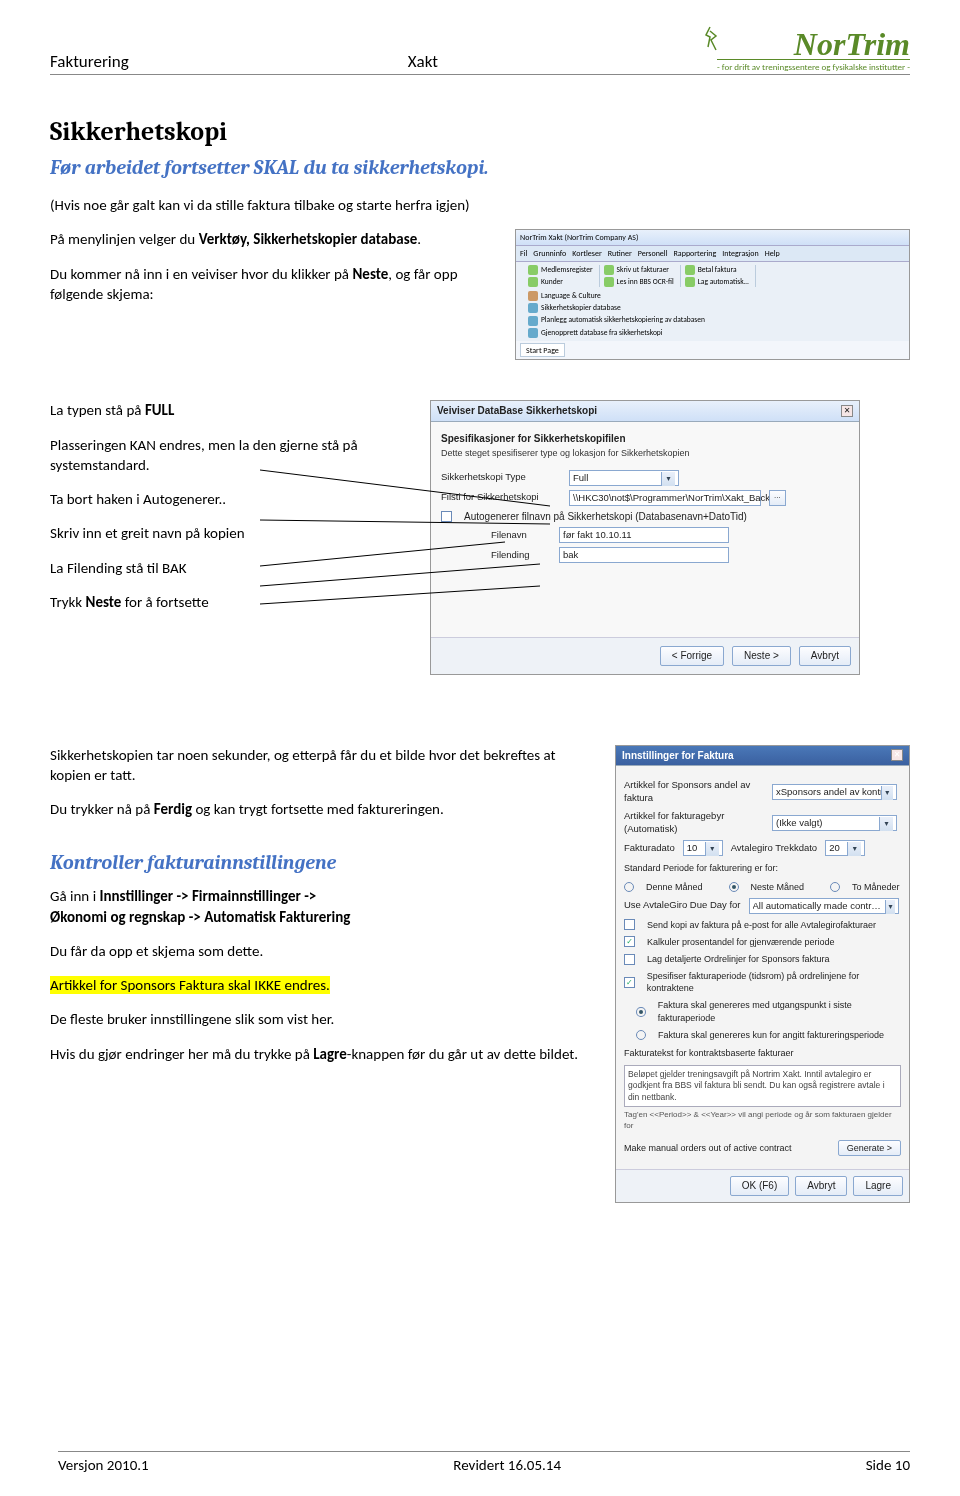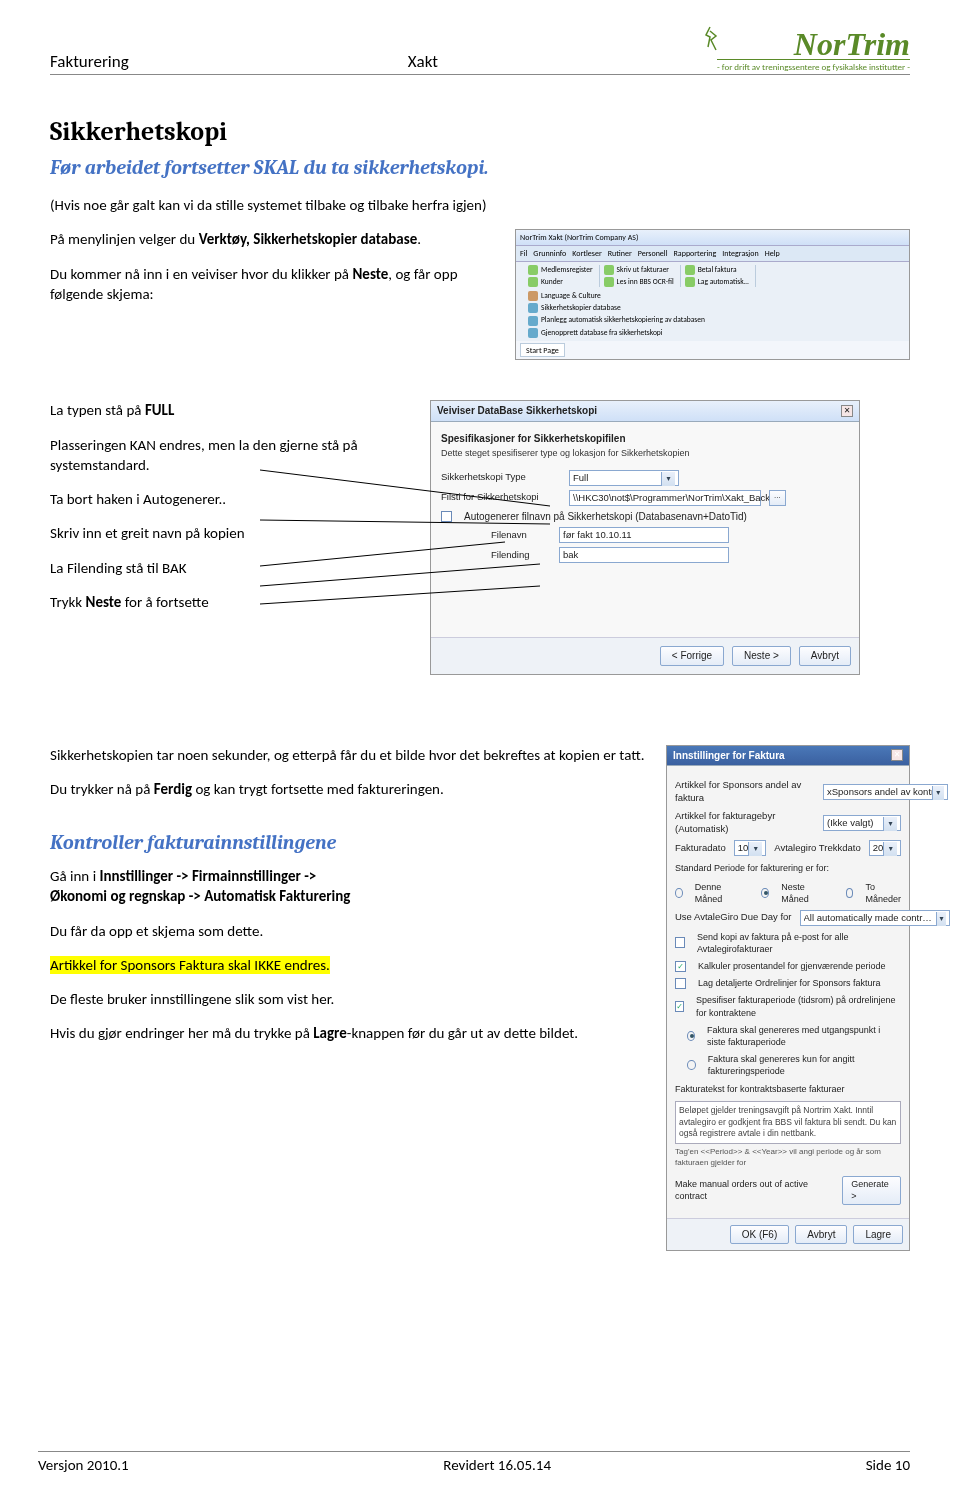--- a/index.html
+++ b/index.html
@@ -208,21 +208,21 @@
     display: flex; flex-direction: column; gap: 2px;
     border-right: 1px solid #bcd;
     padding-right: 6px;
   }
   .rb-item { display:flex; gap:3px; align-items:center; font-size:7.5px; }
   .rb-icon { width:10px; height:10px; background:#8c6; border-radius:2px; }
   .tabrow { display:flex; padding: 2px 4px; background:#f3f6fb; gap:4px; }
   .tab { padding:1px 5px; border:1px solid #bcd; background:#fff; font-size:8px; }
 
   
-  .settings-shot { width: 244px; }
+  .settings-shot { width: 295px; }
   .settings-body { padding: 8px; font-size: 9px; }
   .settings-body .form-row { margin: 5px 0; }
   .settings-body .form-label { width: auto; flex: 0 0 auto; }
   .settings-sect { margin: 6px 0; }
   .ta {
     border:1px solid #aab;
     background:#fff;
     font-size:8.5px;
     padding:3px;
     width:100%;
@@ -240,21 +240,21 @@
   
   .arrow-svg {
     position: absolute;
     pointer-events: none;
   }
 
   
   .footer {
     position: absolute;
     bottom: 22px;
-    left: 38px;
+    left: 58px;
     right: 50px;
     border-top: 1.5px solid #888;
     display: flex;
     justify-content: space-between;
     padding-top: 4px;
     font-size: 15px;
   }
 </style>
 </head>
 <body>
@@ -271,21 +271,21 @@
       <span class="logo">NorTrim</span>
       <span class="logo-tag">- for drift av treningssentere og fysikalske institutter -</span>
     </div>
   </div>
 
   <div class="content">
     <h1>Sikkerhetskopi</h1>
     <div class="subtitle">Før arbeidet fortsetter SKAL du ta sikkerhetskopi.</div>
 
     <div class="body-text">
-      <p>(Hvis noe går galt kan vi da stille systemet tilbake og tilbake herfra igjen)</p>
+      <p>(Hvis noe går galt kan vi da stille faktura tilbake og starte herfra igjen)</p>
 
       <div class="row" style="align-items: flex-start;">
         <div style="flex:1">
           <p>
             <span>På menylinjen velger du </span><span class="bold">Verktøy, Sikkerhetskopier database</span><span>.</span>
           </p>
           <p>
             <span>Du kommer nå inn i en veiviser hvor du klikker på </span><span class="bold">Neste</span><span>, og får opp følgende skjema:</span>
           </p>
         </div>

